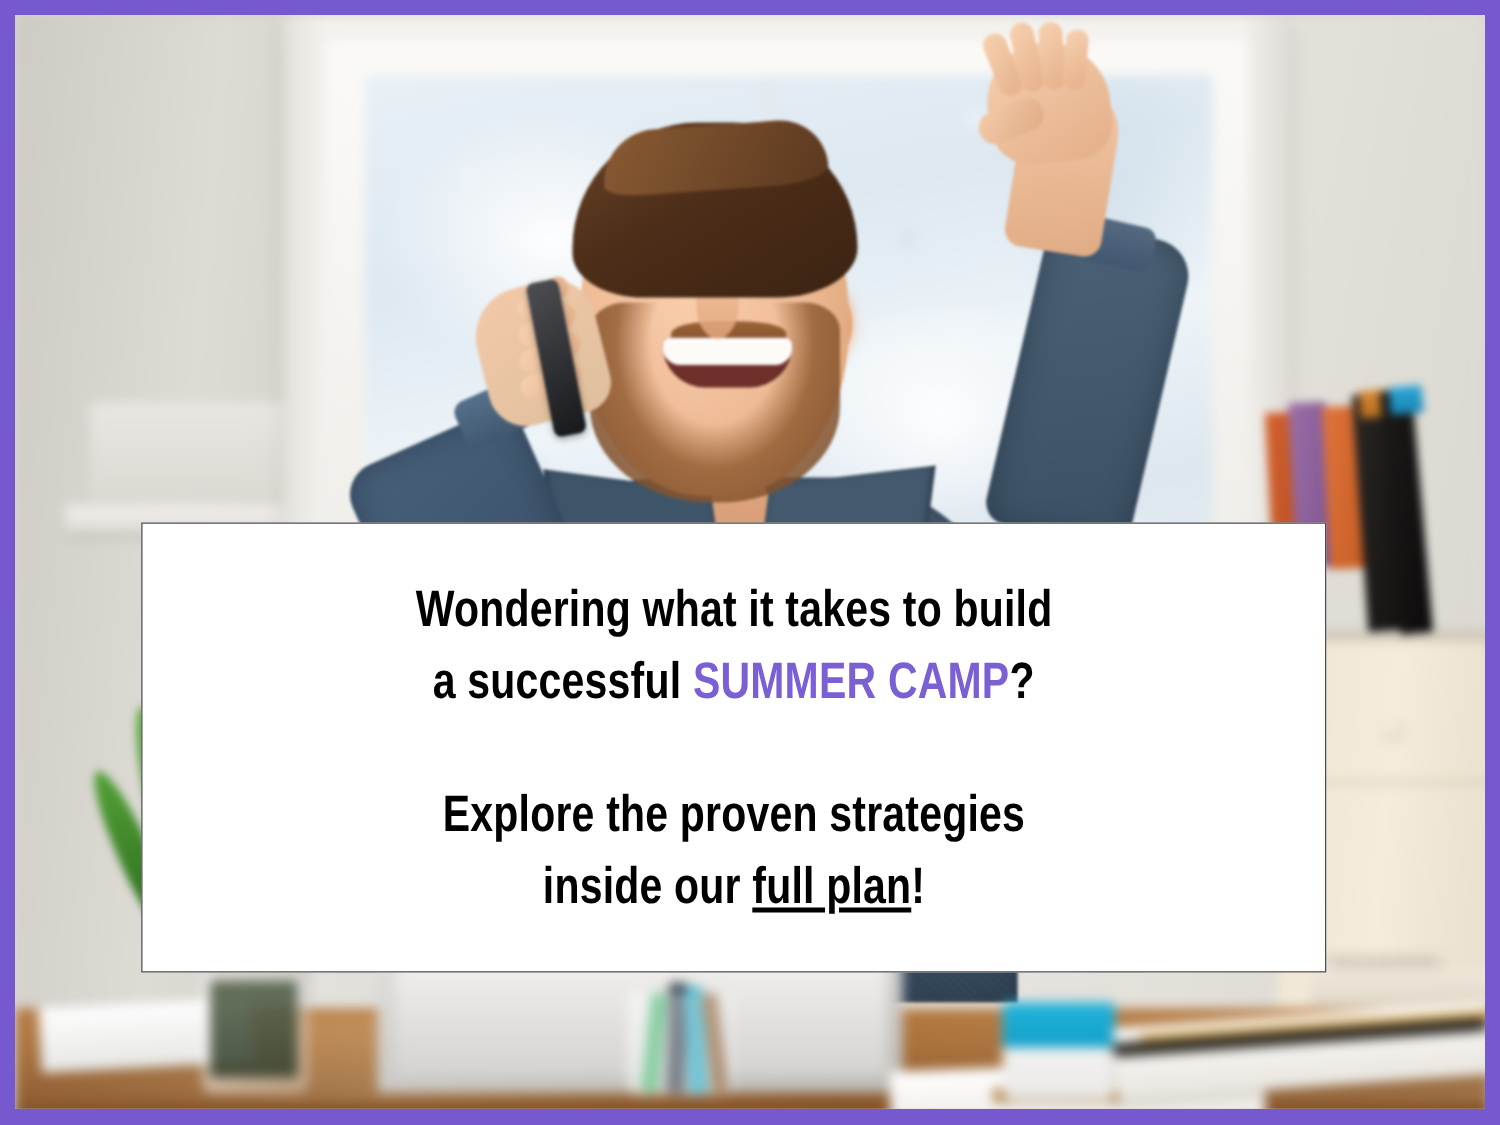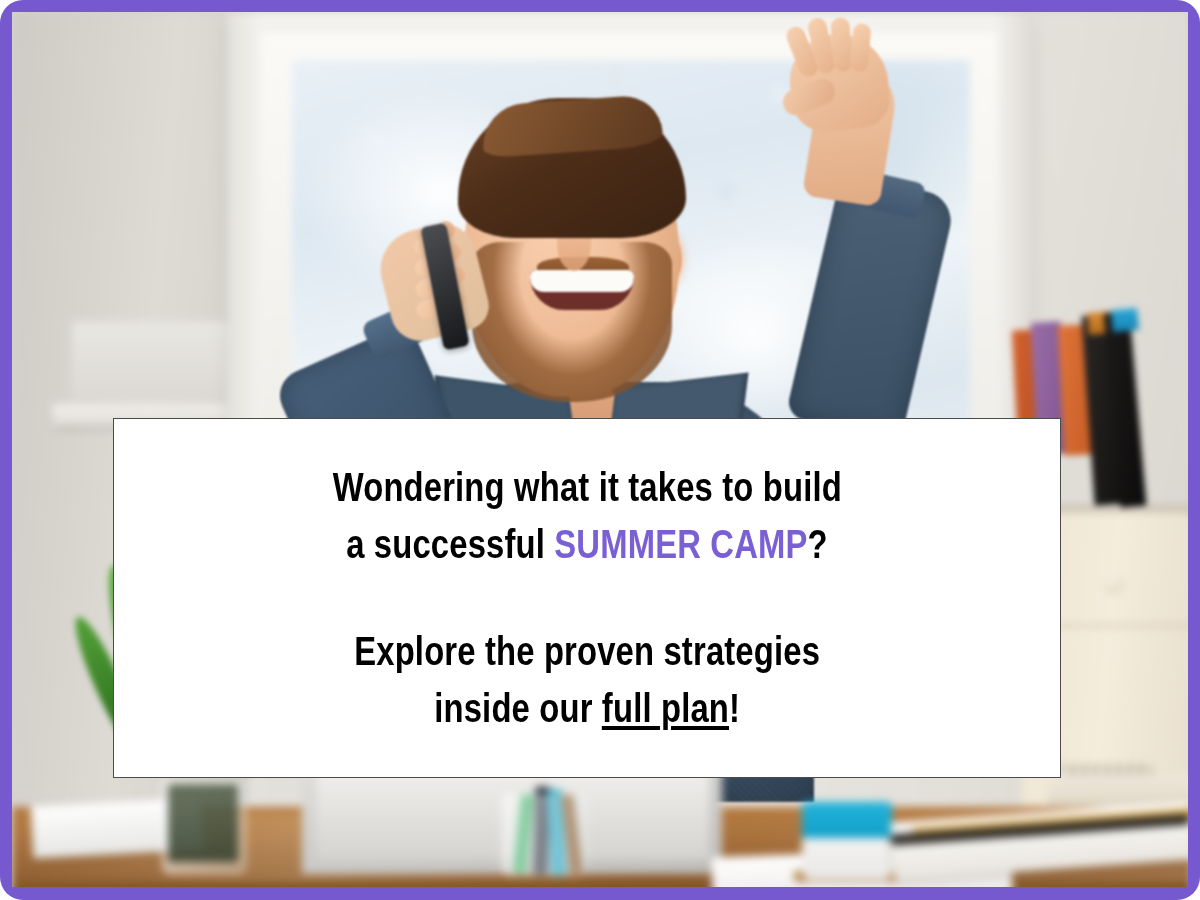--- a/index.html
+++ b/index.html
@@ -1,21 +1,21 @@
 <!DOCTYPE html>
 <html><head>
 <meta charset="utf-8">
 <style>
   html,body{margin:0;padding:0;background:#fff;}
   body{width:1200px;height:900px;overflow:hidden;
        font-family:"Liberation Sans","DejaVu Sans",sans-serif;}
 
   
   #slide{position:absolute;left:0;top:0;width:1200px;height:900px;
-         background:#7659ce;box-sizing:border-box;border-radius:23px;}
+         background:#7659ce;box-sizing:border-box;}
   #photo{position:absolute;left:12px;top:12px;width:1176px;height:875px;
          overflow:hidden;background:#d8d6d2;}
 
   
   .layer{position:absolute;}
 
   
   .wall{left:0;top:0;width:100%;height:100%;
         background:linear-gradient(100deg,#cdcbc6 0%,#d9d7d2 14%,#e4e2dd 26%,#dedcd7 40%,#e8e6e2 60%,#e3e0da 80%,#d9d6cf 100%);}
   .wall-panel{left:0;top:0;width:235px;height:820px;

